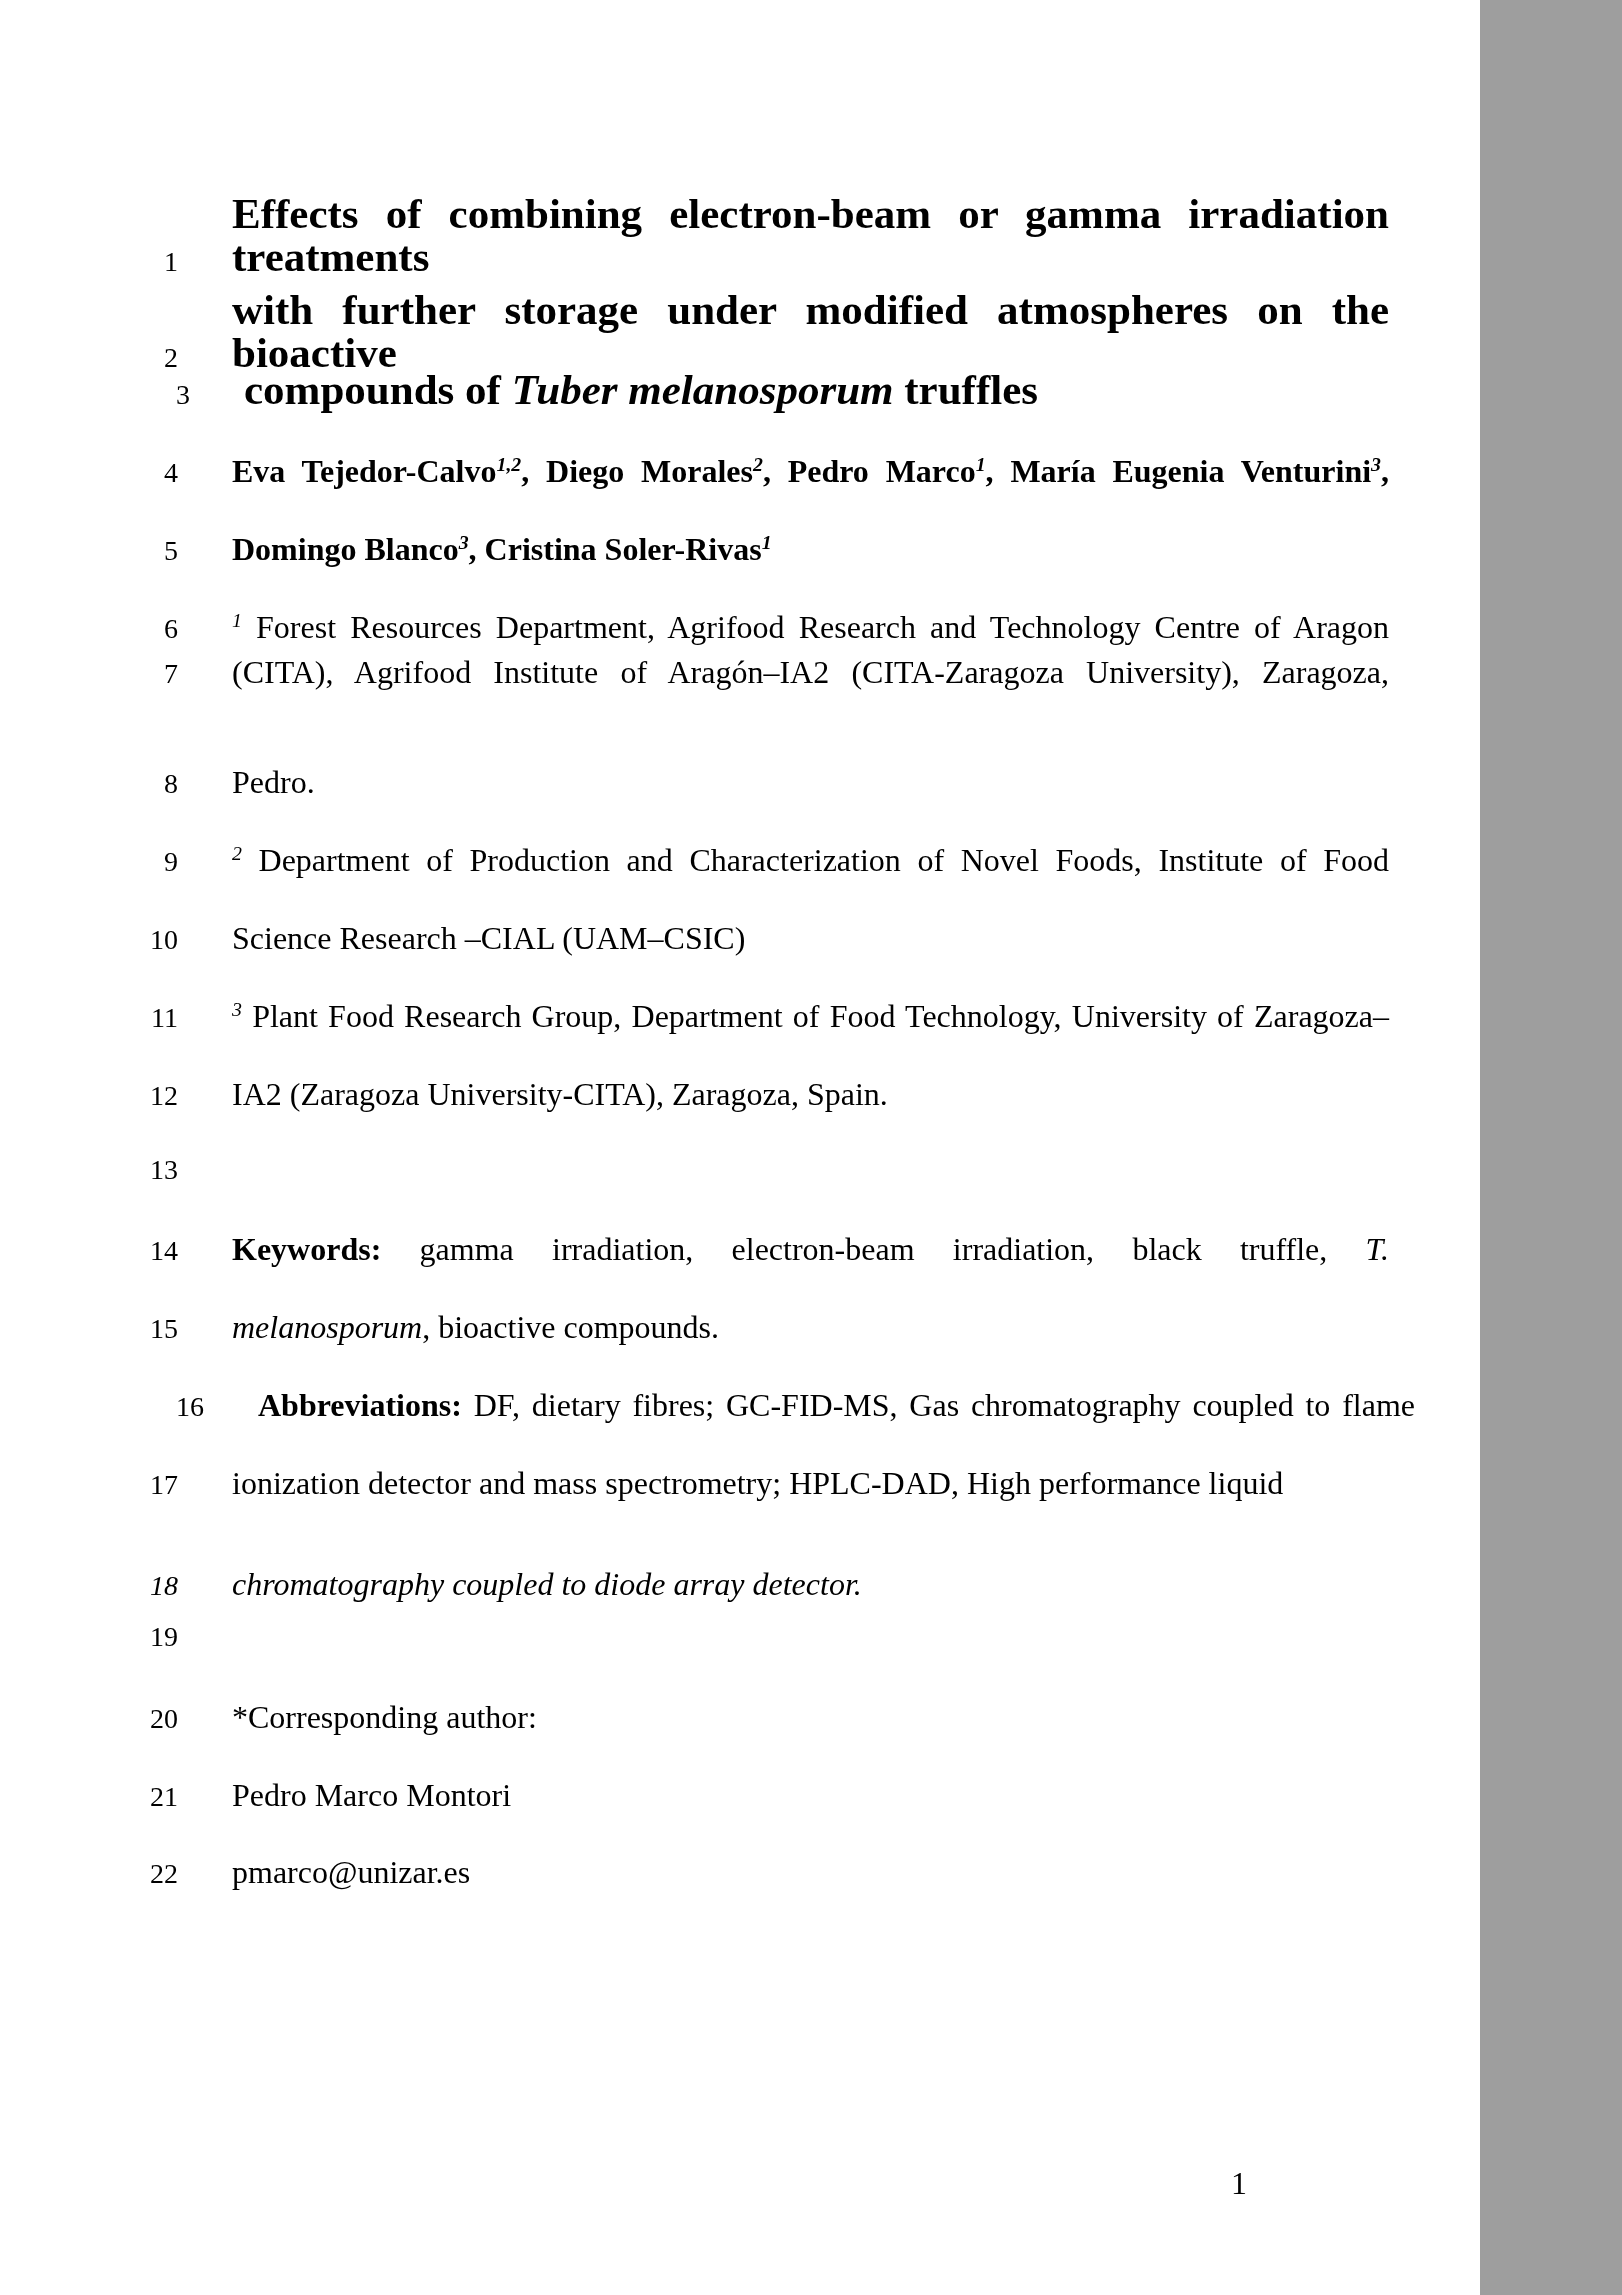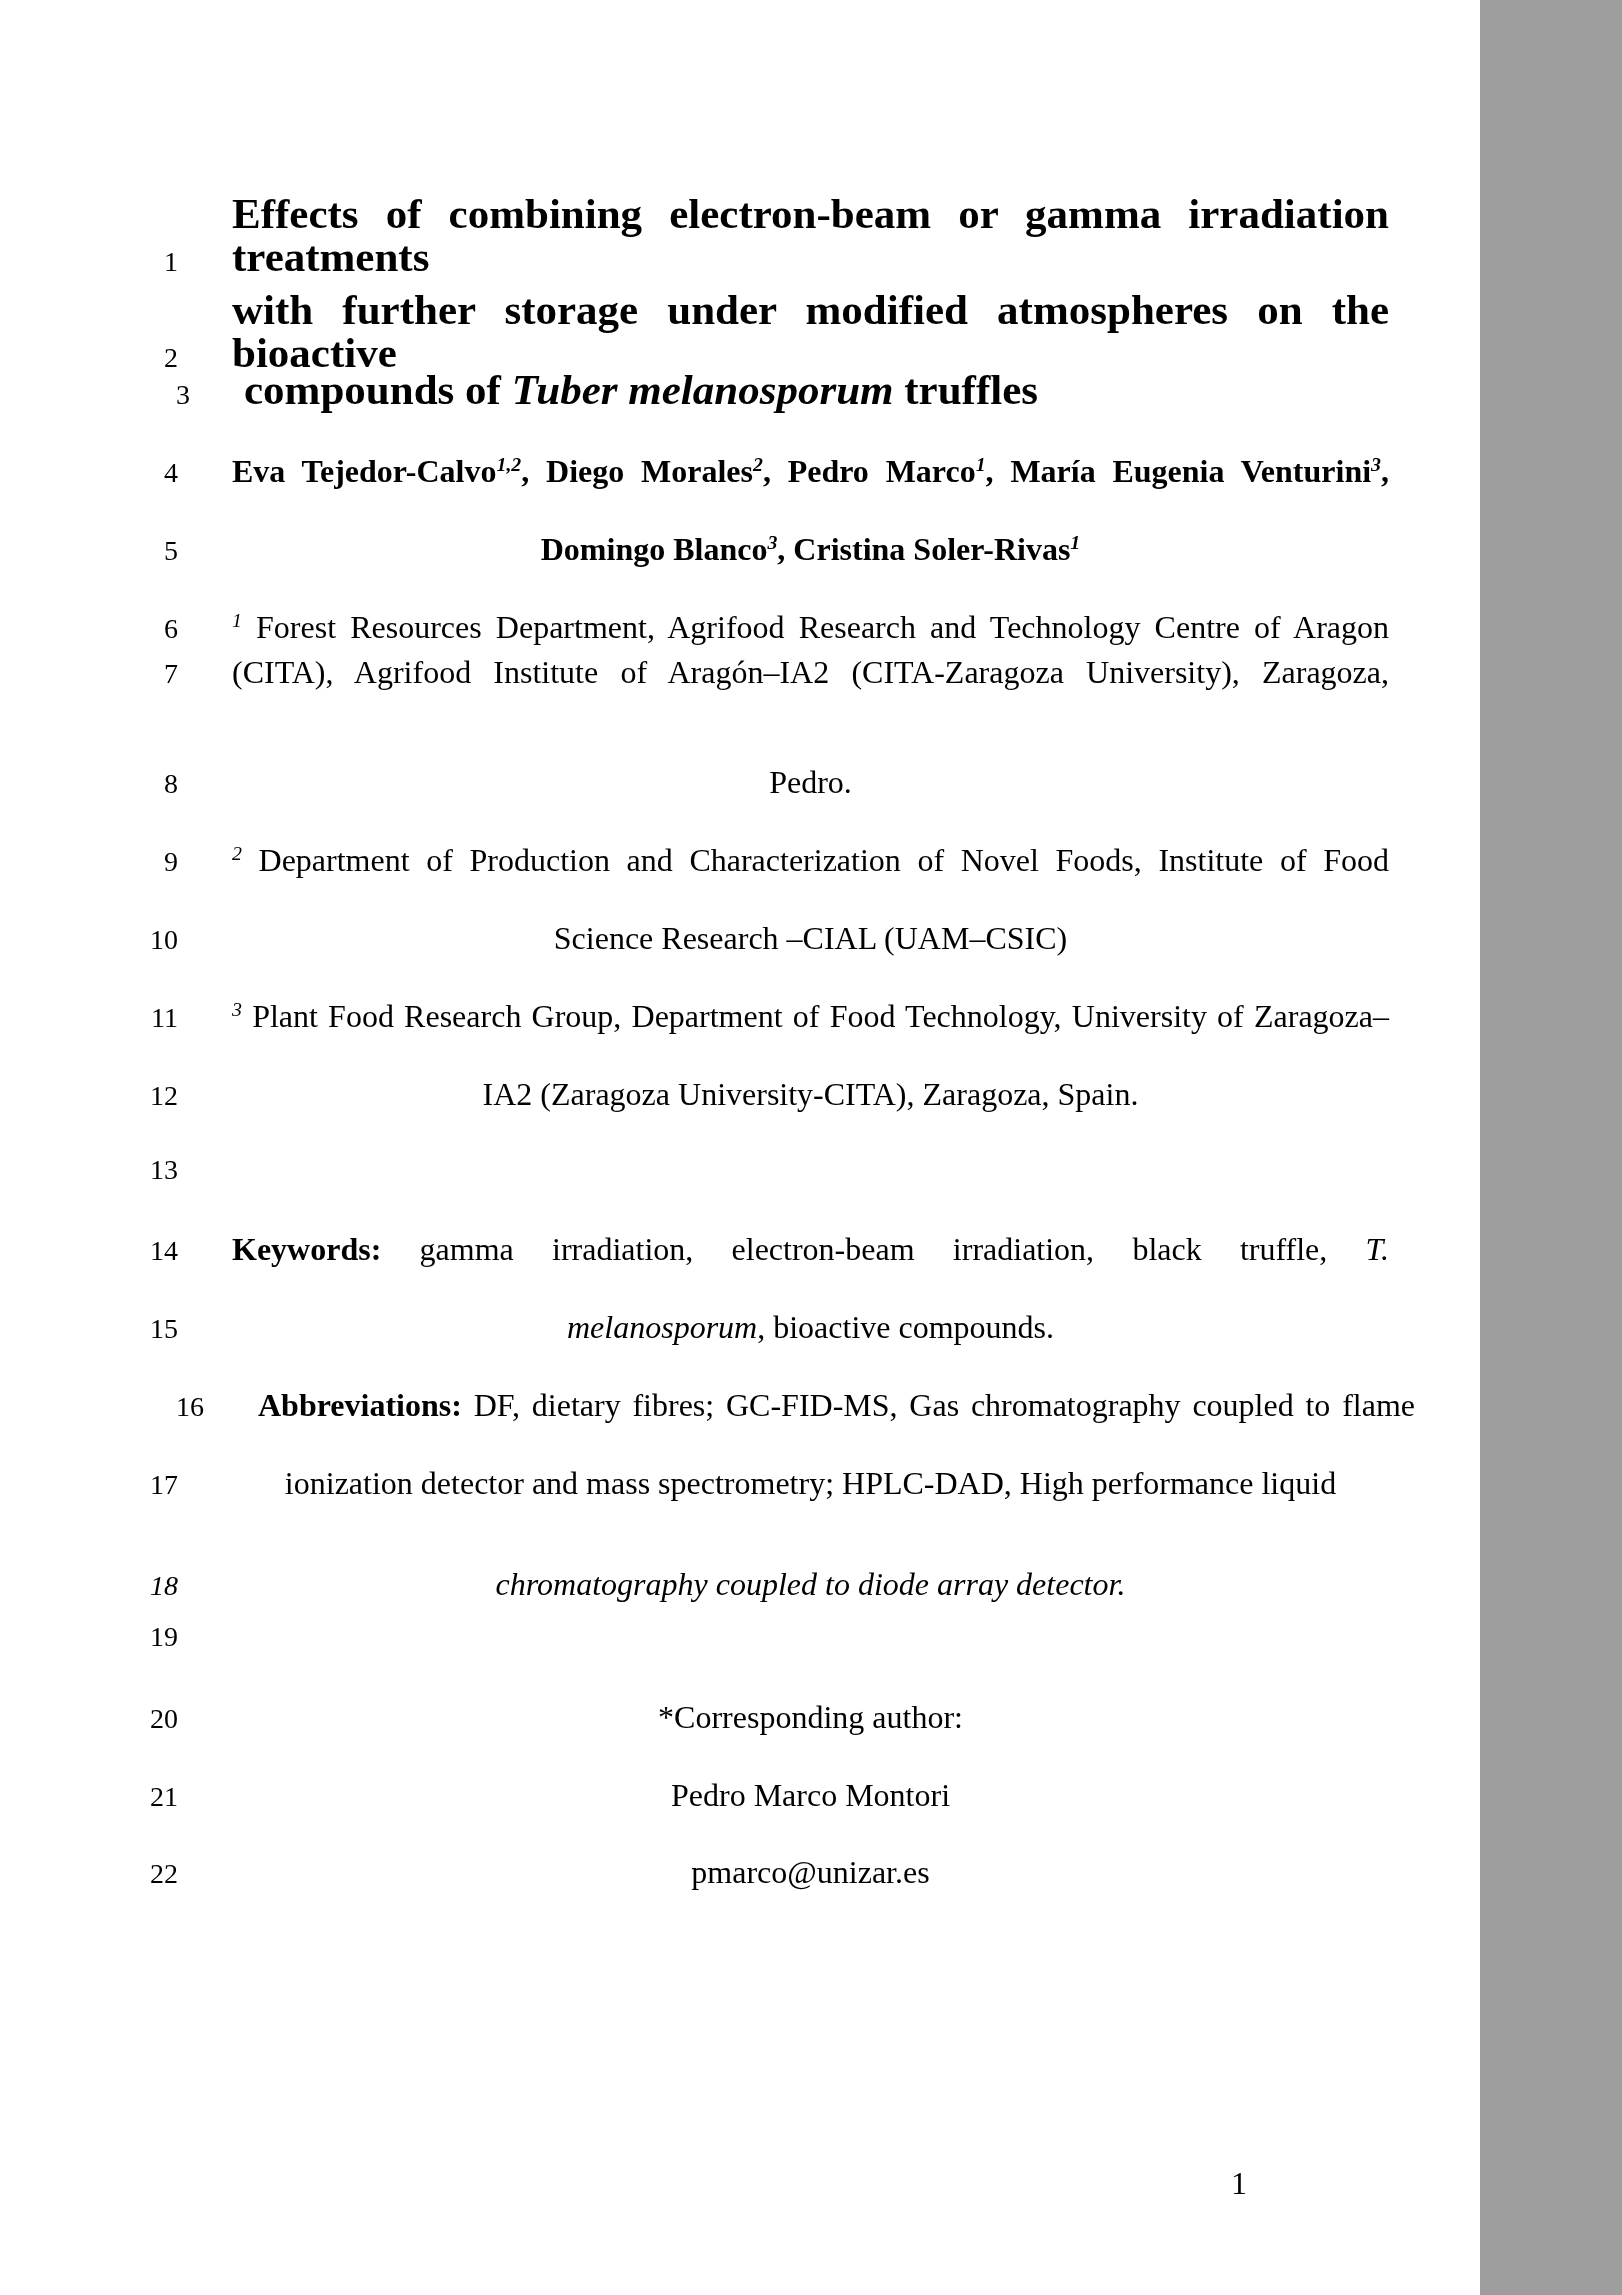--- a/index.html
+++ b/index.html
@@ -30,21 +30,21 @@
     vertical-align: baseline;
     letter-spacing: 0;
   }
   .row .text {
     display: inline-block;
     width: 1157px;
     margin-left: 54px;
     vertical-align: baseline;
     text-align: left;
   }
-  .row.body .text { font-size: 32px; text-align: center; }
+  .row.body .text { font-size: 32px; }
   .row.title .text { font-size: 43px; font-weight: bold; }
   .row.just .text {
     text-align: justify;
     text-align-last: justify;
   }
   .b { font-weight: bold; }
   .i { font-style: italic; }
   .sup {
     font-size: 62%;
     position: relative;

